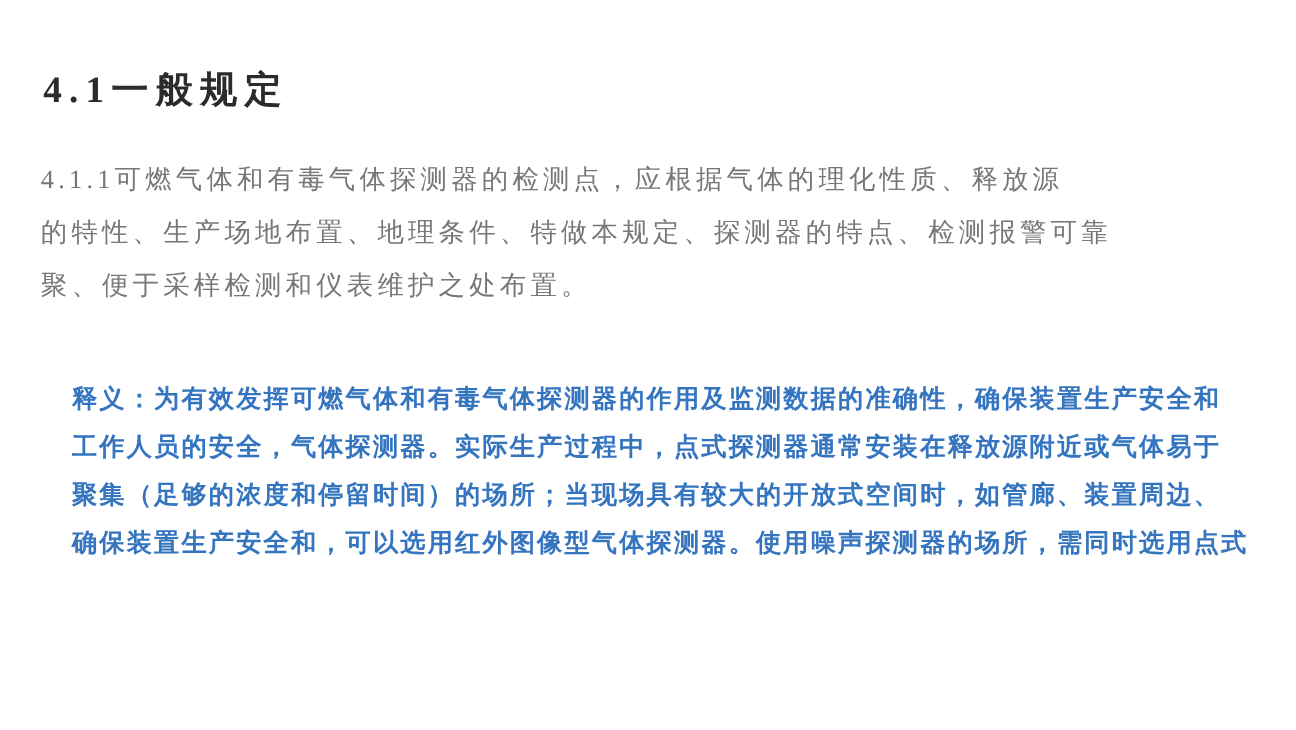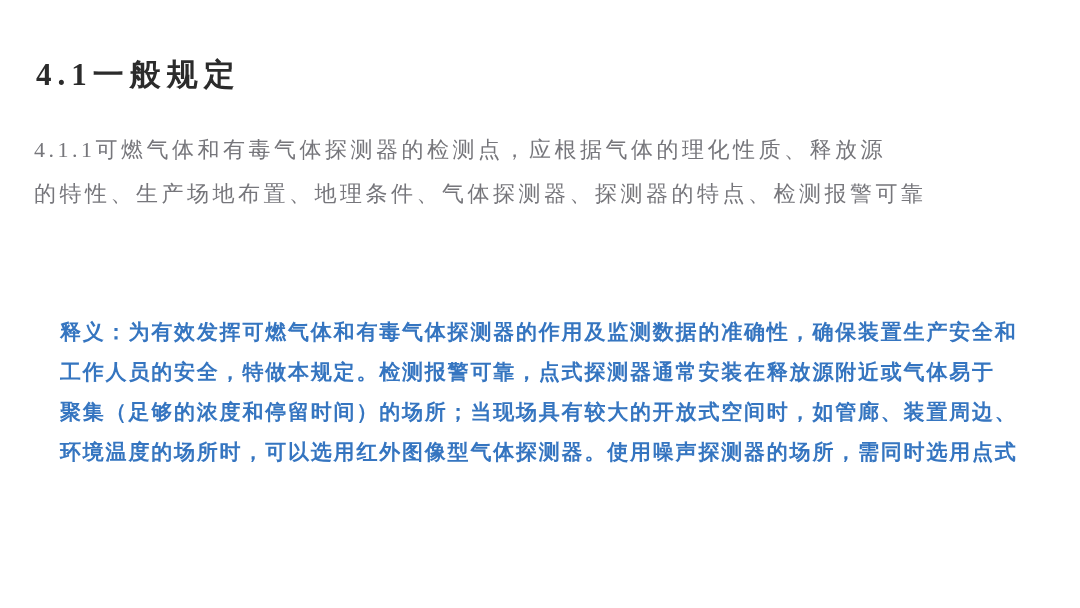--- a/index.html
+++ b/index.html
@@ -59,23 +59,24 @@
 </style>
 </head>
 <body>
 
 <div class="page">
 
   <h1 class="section-title">4.1一般规定</h1>
 
   <div class="clause">
     <div class="clause-line">4.1.1可燃气体和有毒气体探测器的检测点，应根据气体的理化性质、释放源</div>
-    <div class="clause-line">的特性、生产场地布置、地理条件、气体探测器、探测器的特点、检测报警可靠</div>
+    <div class="clause-line">的特性、生产场地布置、地理条件、特做本规定、探测器的特点、检测报警可靠</div>
+    <div class="clause-line">聚、便于采样检测和仪表维护之处布置。</div>
   </div>
 
   <div class="annotation">
     <div class="annotation-line">释义：为有效发挥可燃气体和有毒气体探测器的作用及监测数据的准确性，确保装置生产安全和</div>
-    <div class="annotation-line">工作人员的安全，特做本规定。检测报警可靠，点式探测器通常安装在释放源附近或气体易于</div>
+    <div class="annotation-line">工作人员的安全，气体探测器。实际生产过程中，点式探测器通常安装在释放源附近或气体易于</div>
     <div class="annotation-line">聚集（足够的浓度和停留时间）的场所；当现场具有较大的开放式空间时，如管廊、装置周边、</div>
-    <div class="annotation-line">环境温度的场所时，可以选用红外图像型气体探测器。使用噪声探测器的场所，需同时选用点式</div>
+    <div class="annotation-line">确保装置生产安全和，可以选用红外图像型气体探测器。使用噪声探测器的场所，需同时选用点式</div>
   </div>
 
 </div>
 
 </body></html>

